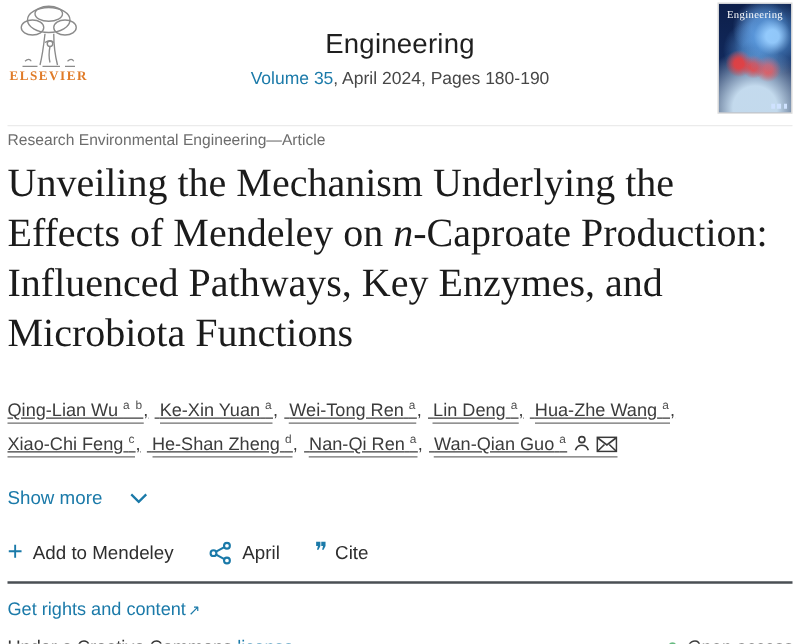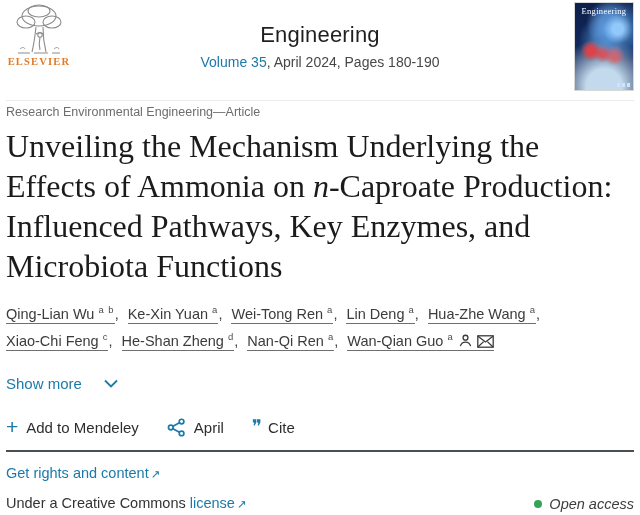--- a/index.html
+++ b/index.html
@@ -29,21 +29,21 @@
   .cover-title { font-family:"Liberation Serif", serif; color:#fff; font-size:8.5px; text-align:center; padding-top:3px; letter-spacing:.3px; }
   .cover-mark { position:absolute; bottom:3px; right:3px; width:13px; height:4px;
     background:repeating-linear-gradient(90deg,#cfe2ff 0 3px, transparent 3px 5px); }
 
   
   .category { margin-top:4px; font-size:12.5px; color:#6d6d6d; }
   .article-title { margin-top:7px; font-family:"Liberation Serif", serif; font-weight:400; font-size:32px; line-height:1.25; color:#1b1b1b; max-width:628px; }
   .article-title .it { font-style:italic; }
 
   
-  .authors { margin-top:15px; font-size:14.5px; line-height:1.85; color:#3c3c3c; max-width:632px; }
+  .authors { margin-top:30px; font-size:14.5px; line-height:1.85; color:#3c3c3c; max-width:632px;text-decoration:underline; }
   .author { text-decoration:none; color:#3c3c3c; border-bottom:1px solid #6f6f6f; cursor:pointer; white-space:nowrap; padding-bottom:1px; }
   .author sup { font-size:9.5px; color:#4d4d4d; letter-spacing:1px; }
   .author .ic { display:inline-block; vertical-align:-2px; margin-left:4px; }
   .sep { margin-right:5px; }
 
   .show-more { margin-top:18px; display:inline-flex; align-items:center; gap:22px; font-size:15px; color:#1b7aa9; background:none; border:none; cursor:pointer; font-family:inherit; padding:0; }
 
   
   .toolbar { margin-top:25px; display:flex; align-items:center; gap:28px; }
   .tool-btn { display:inline-flex; align-items:center; gap:8px; font-size:15px; color:#2e2e2e; background:none; border:none; cursor:pointer; font-family:inherit; padding:0; }
@@ -94,21 +94,21 @@
 
     <div class="cover">
       <div class="cover-title">Engineering</div>
       <div class="cover-mark"></div>
     </div>
   </div>
 
   
   <div class="category">Research Environmental Engineering—Article</div>
 
-  <h1 class="article-title"><span>Unveiling the Mechanism Underlying the Effects of Ammonia on </span><span class="it">n</span><span>-Caproate Production: Influenced Pathways, Key Enzymes, and Microbiota Functions</span></h1>
+  <h1 class="article-title"><span>Unveiling the Mechanism Underlying the Effects of Mendeley on </span><span class="it">n</span><span>-Caproate Production: Influenced Pathways, Key Enzymes, and Microbiota Functions</span></h1>
 
   <div class="authors">
     <a class="author"><span>Qing-Lian Wu</span> <sup>a b</sup></a><span class="sep">,</span>
     <a class="author"><span>Ke-Xin Yuan</span> <sup>a</sup></a><span class="sep">,</span>
     <a class="author"><span>Wei-Tong Ren</span> <sup>a</sup></a><span class="sep">,</span>
     <a class="author"><span>Lin Deng</span> <sup>a</sup></a><span class="sep">,</span>
     <a class="author"><span>Hua-Zhe Wang</span> <sup>a</sup></a><span class="sep">,</span>
     <a class="author"><span>Xiao-Chi Feng</span> <sup>c</sup></a><span class="sep">,</span>
     <a class="author"><span>He-Shan Zheng</span> <sup>d</sup></a><span class="sep">,</span>
     <a class="author"><span>Nan-Qi Ren</span> <sup>a</sup></a><span class="sep">,</span>

